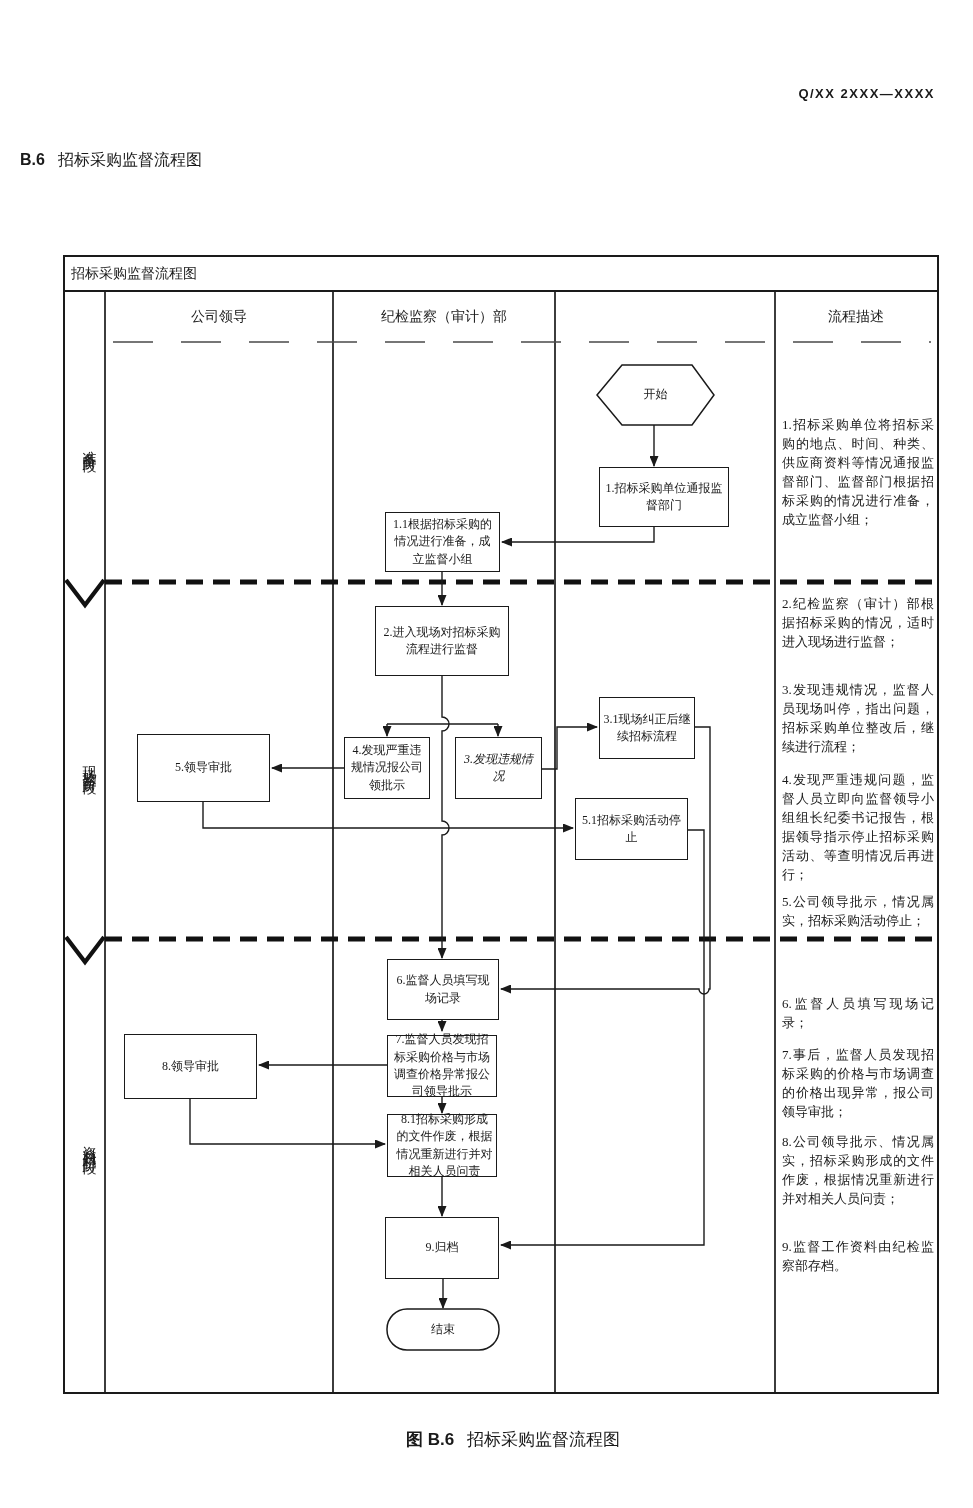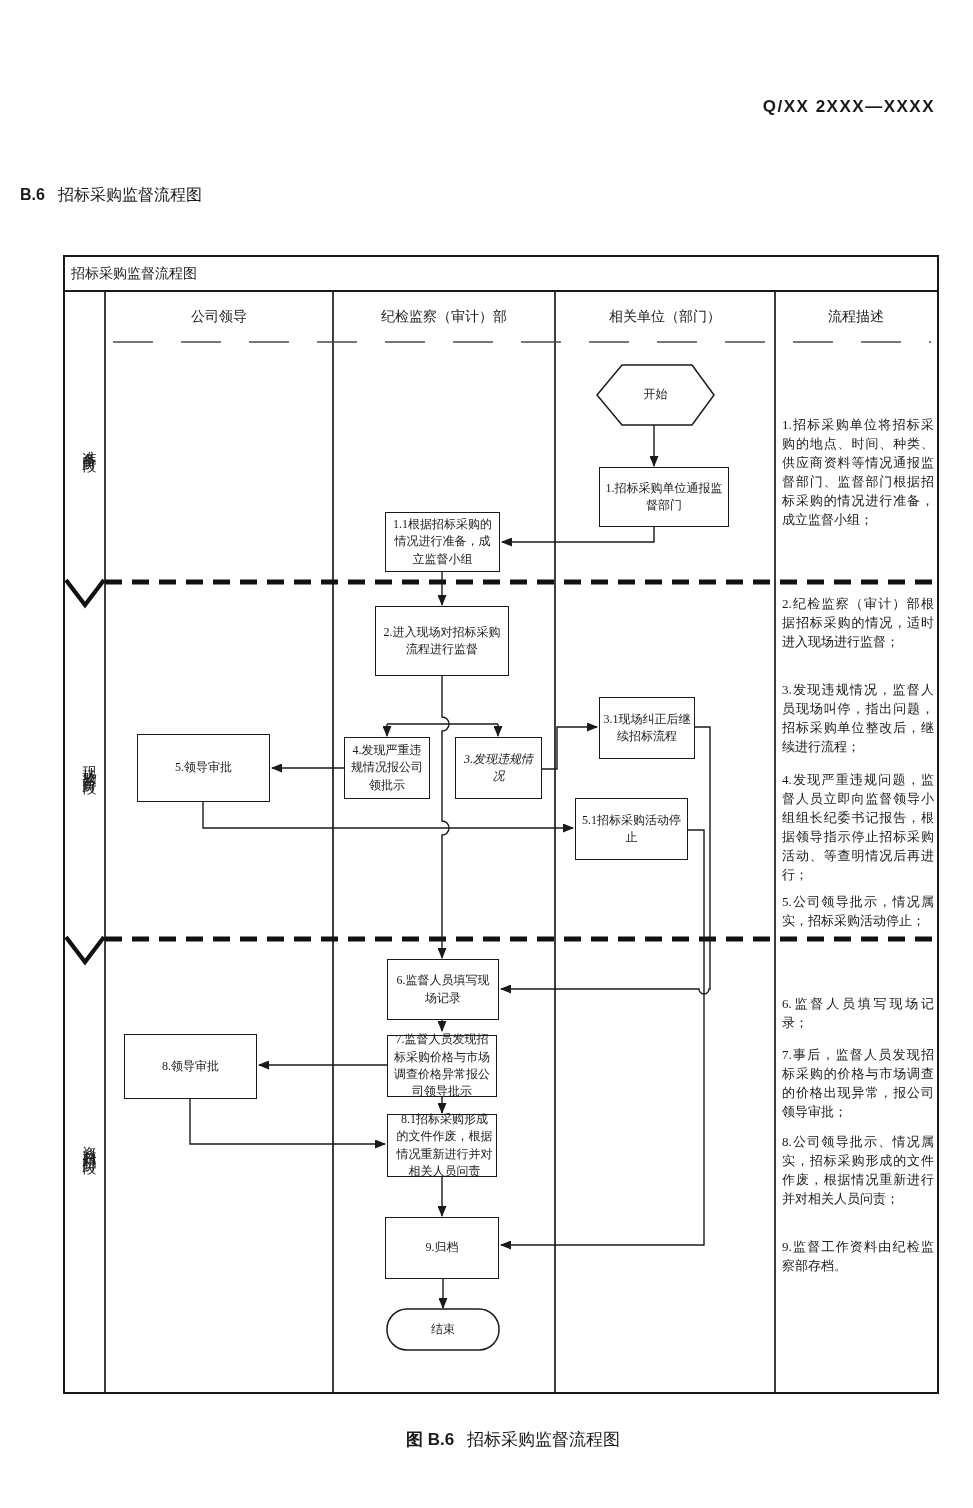--- a/index.html
+++ b/index.html
@@ -1,22 +1,22 @@
 <!DOCTYPE html>
 <html><head>
 <meta charset="utf-8">
 <style>
   html,body{margin:0;padding:0;background:#fff;}
   body{width:973px;height:1508px;position:relative;overflow:hidden;
        font-family:"Liberation Serif","DejaVu Serif",serif;color:#1a1a1a;}
   .page{position:absolute;inset:0;}
-  .doc-code{position:absolute;top:97px;right:38px;
+  .doc-code{position:absolute;top:86px;right:38px;
             font-family:"Liberation Sans","DejaVu Sans",sans-serif;
-            font-weight:bold;font-size:17px;letter-spacing:1.5px;text-align:right;}
-  .heading{position:absolute;top:150px;left:20px;font-size:16px;white-space:nowrap;margin-top:35px;}
+            font-weight:bold;font-size:13px;letter-spacing:1.5px;text-align:right;}
+  .heading{position:absolute;top:150px;left:20px;font-size:16px;white-space:nowrap;}
   .heading .num{font-family:"Liberation Sans","DejaVu Sans",sans-serif;
                 font-weight:bold;margin-right:13px;}
   .caption{position:absolute;top:1428px;left:0;width:946px;text-align:center;font-size:17px;margin-left:40px;}
   .caption .num{font-family:"Liberation Sans","DejaVu Sans",sans-serif;
                 font-weight:bold;margin-right:13px;}
 
   .chart{position:absolute;left:63px;top:255px;width:872px;height:1135px;
          border:2px solid #1a1a1a;box-sizing:content-box;}
   .chart-title{position:absolute;left:0;top:0;width:100%;height:35px;box-sizing:border-box;
                border-bottom:2px solid #1a1a1a;font-size:14px;line-height:33px;padding-left:6px;}
@@ -42,21 +42,20 @@
   <div class="heading">
     <span class="num">B.6</span><span>招标采购监督流程图</span>
   </div>
 
   <div class="chart">
 
     <div class="chart-title">招标采购监督流程图</div>
 
     <div class="col-header" style="left:40px;width:228px;">公司领导</div>
     <div class="col-header" style="left:268px;width:222px;">纪检监察（审计）部</div>
-    <div class="col-header" style="left:490px;width:220px;">相关单位（部门）</div>
     <div class="col-header" style="left:710px;width:162px;">流程描述</div>
 
     <div class="phase-label" style="top:182px;">准备阶段</div>
     <div class="phase-label" style="top:498px;">现场监督阶段</div>
     <div class="phase-label" style="top:878px;">资料归档阶段</div>
 
     <svg class="layer" viewBox="0 0 872 1135">
       <defs>
         <marker id="ah" viewBox="0 0 11 9" refX="10" refY="4.5" markerWidth="11" markerHeight="9" markerUnits="userSpaceOnUse" orient="auto">
           <path d="M0,0 L11,4.5 L0,9 Z" fill="#1a1a1a"></path>

